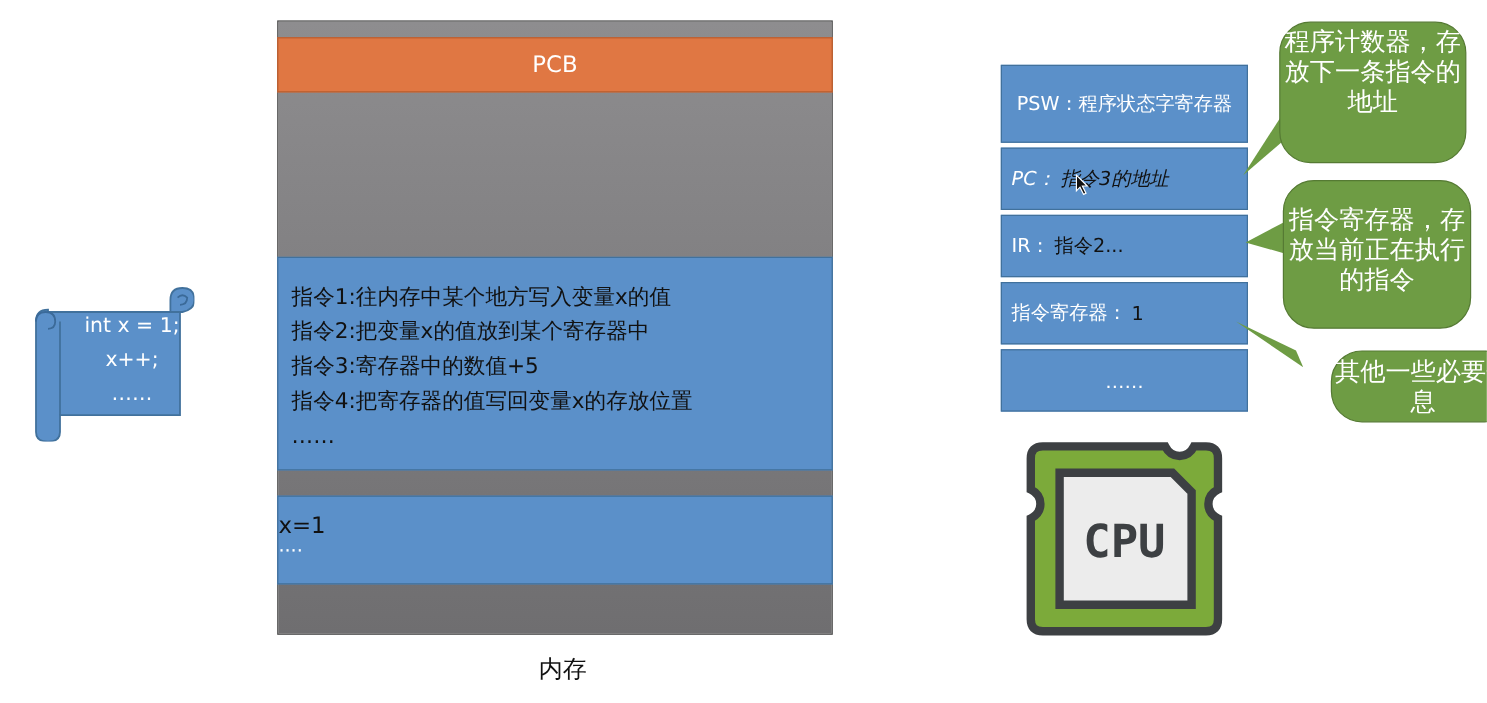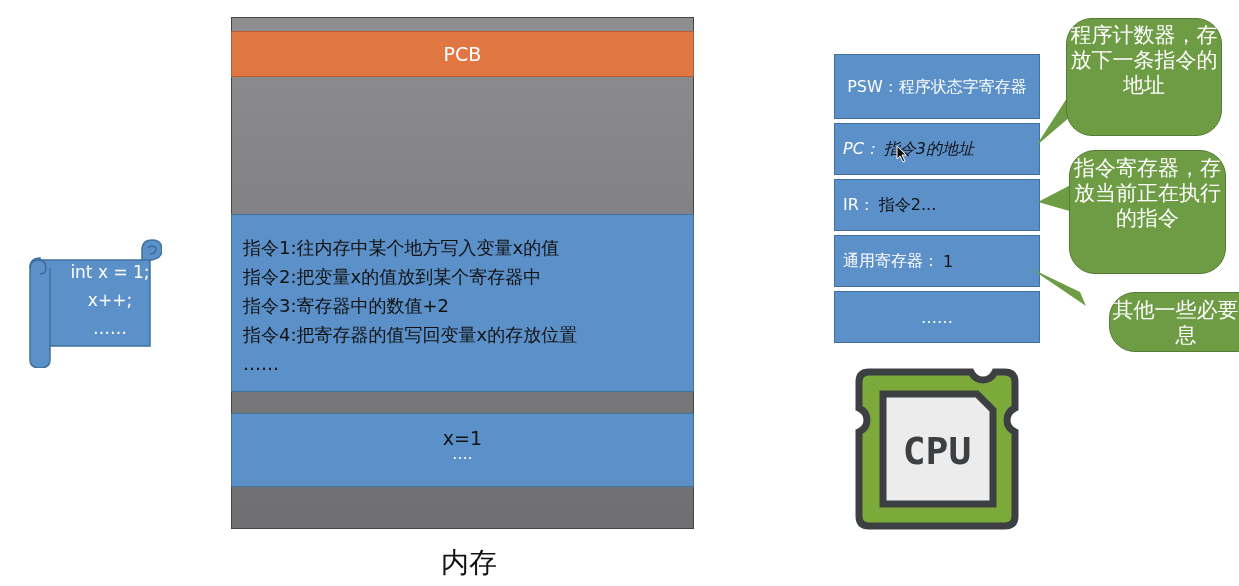--- a/index.html
+++ b/index.html
@@ -13,40 +13,40 @@
                  color: #fff; font-size: 17px; line-height: 28px; }
 
   
   .memory { left: 231px; top: 17px; width: 463px; height: 512px; background: linear-gradient(#8e8d8f, #6f6e70);
             border: 1px solid #444; }
   .pcb { left: 231px; top: 31px; width: 463px; height: 46px; background: #e07743; border: 1px solid #b85d2f;
          color: #fff; font-size: 19px; text-align: center; line-height: 44px; }
   .instr { left: 231px; top: 214px; width: 463px; height: 178px; background: #5b90c9; border: 1px solid #41719c;
            padding: 18px 10px 0 11px; color: #111; font-size: 18px; line-height: 29px; white-space: nowrap; }
   .data { left: 231px; top: 413px; width: 463px; height: 74px; background: #5b90c9; border: 1px solid #41719c;
-          text-align: center; color: #111; }
+          color: #111; }
   .data .x { font-size: 19px; margin-top: 12px; line-height: 24px; }
   .data .dots { font-size: 16px; color: #fff; line-height: 18px; }
-  .mem-label { left: 231px; top: 544px; width: 476px; text-align: center; font-size: 28px; color: #111; font-family: Liberation Serif, serif; }
+  .mem-label { left: 231px; top: 544px; width: 476px; text-align: center; font-size: 20px; color: #111; font-family: Liberation Serif, serif; }
 
   
   .reg { left: 834px; width: 206px; background: #5b90c9; border: 1px solid #41719c; color: #fff;
          font-size: 16px; display: flex; align-items: center; padding-left: 8px; }
   .reg .val { color: #111; margin-left: 4px; }
   .reg-psw { top: 54px; height: 65px; justify-content: center; text-align: center; line-height: 27px; padding: 0 6px; }
   .reg-pc  { top: 123px; height: 52px; font-style: italic; }
   .reg-ir  { top: 179px; height: 52px; }
   .reg-gen { top: 235px; height: 52px; }
   .reg-more { top: 291px; height: 52px; justify-content: center; padding: 0; }
 
   
   .callout { background: #6e9c44; border: 1px solid #557a33; border-radius: 26px; color: #fff;
              font-size: 21px; text-align: center; line-height: 25px; }
   .c1 { left: 1066px; top: 18px; width: 156px; height: 118px; padding-top: 4px; }
-  .c2 { left: 1069px; top: 150px; width: 157px; height: 124px; padding-top: 5px; }
+  .c2 { left: 1069px; top: 150px; width: 157px; height: 124px; padding-top: 20px; }
   .c3 { left: 1109px; top: 292px; width: 154px; height: 60px; padding-top: 5px; }
   .tails { left: 0; top: 0; width: 1239px; height: 586px; pointer-events: none; }
 
   .cpu { left: 855px; top: 368px; width: 164px; height: 162px; }
 </style>
 </head>
 <body>
 
 <div class="abs scroll">
   <svg width="140" height="130" viewBox="0 0 140 130">
@@ -61,21 +61,21 @@
     <div>x++;</div>
     <div>……</div>
   </div>
 </div>
 
 <div class="abs memory"></div>
 <div class="abs pcb">PCB</div>
 <div class="abs instr">
   <div>指令1:往内存中某个地方写入变量x的值</div>
   <div>指令2:把变量x的值放到某个寄存器中</div>
-  <div>指令3:寄存器中的数值+2</div>
+  <div>指令3:寄存器中的数值+5</div>
   <div>指令4:把寄存器的值写回变量x的存放位置</div>
   <div>……</div>
 </div>
 <div class="abs data">
   <div class="x">x=1</div>
   <div class="dots">····</div>
 </div>
 <div class="abs mem-label">内存</div>
 
 <div class="abs reg reg-psw">PSW：程序状态字寄存器</div>
@@ -84,21 +84,21 @@
   <span class="val">指令3的地址</span>
   <svg width="12" height="18" style="margin-left:-78px;margin-top:10px">
     <path d="M1 1 L1 14 L4 11 L7 17 L9 16 L6 10 L10 10 Z" fill="#111" stroke="#fff" stroke-width="1"></path>
   </svg>
 </div>
 <div class="abs reg reg-ir">
   <span>IR：</span>
   <span class="val">指令2...</span>
 </div>
 <div class="abs reg reg-gen">
-  <span>通用寄存器：</span>
+  <span>指令寄存器：</span>
   <span class="val">1</span>
 </div>
 <div class="abs reg reg-more">……</div>
 
 <svg class="abs tails">
   <polygon points="1036,146 1076,84 1092,98" fill="#6e9c44"></polygon>
   <polygon points="1038,202 1080,180 1080,214" fill="#6e9c44"></polygon>
   <polygon points="1030,268 1080,292 1086,306" fill="#6e9c44"></polygon>
 </svg>
 

